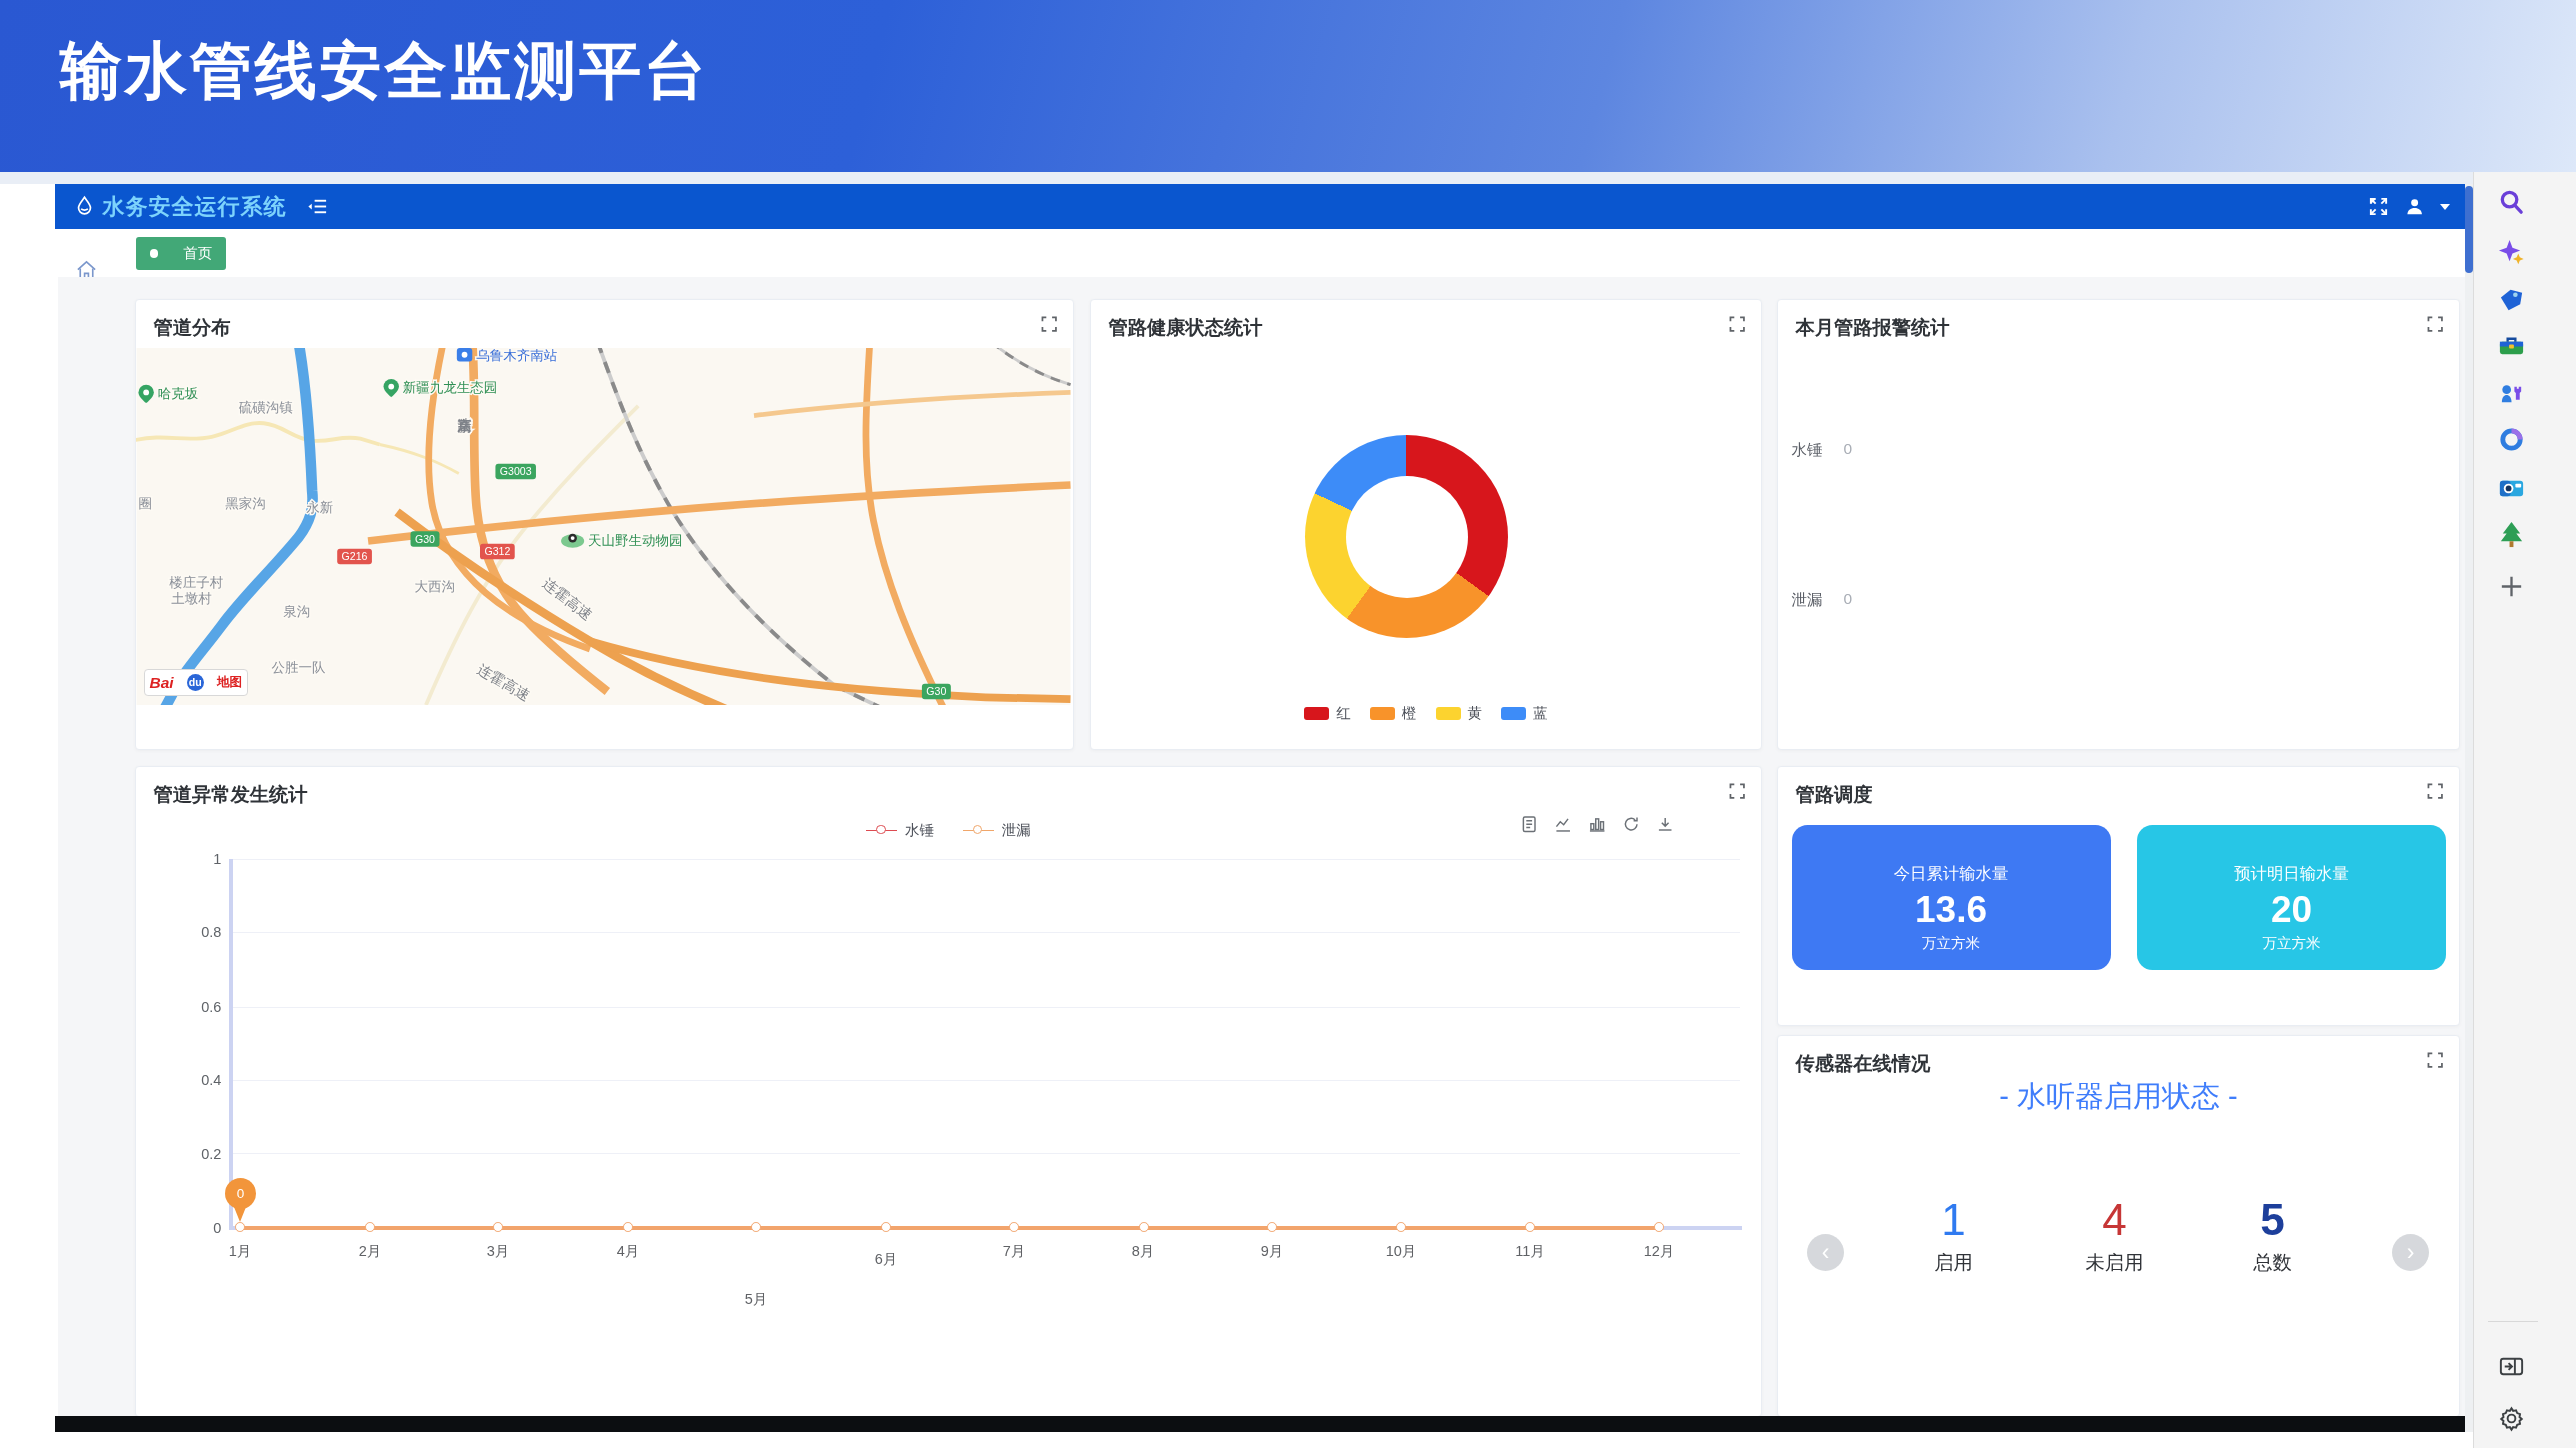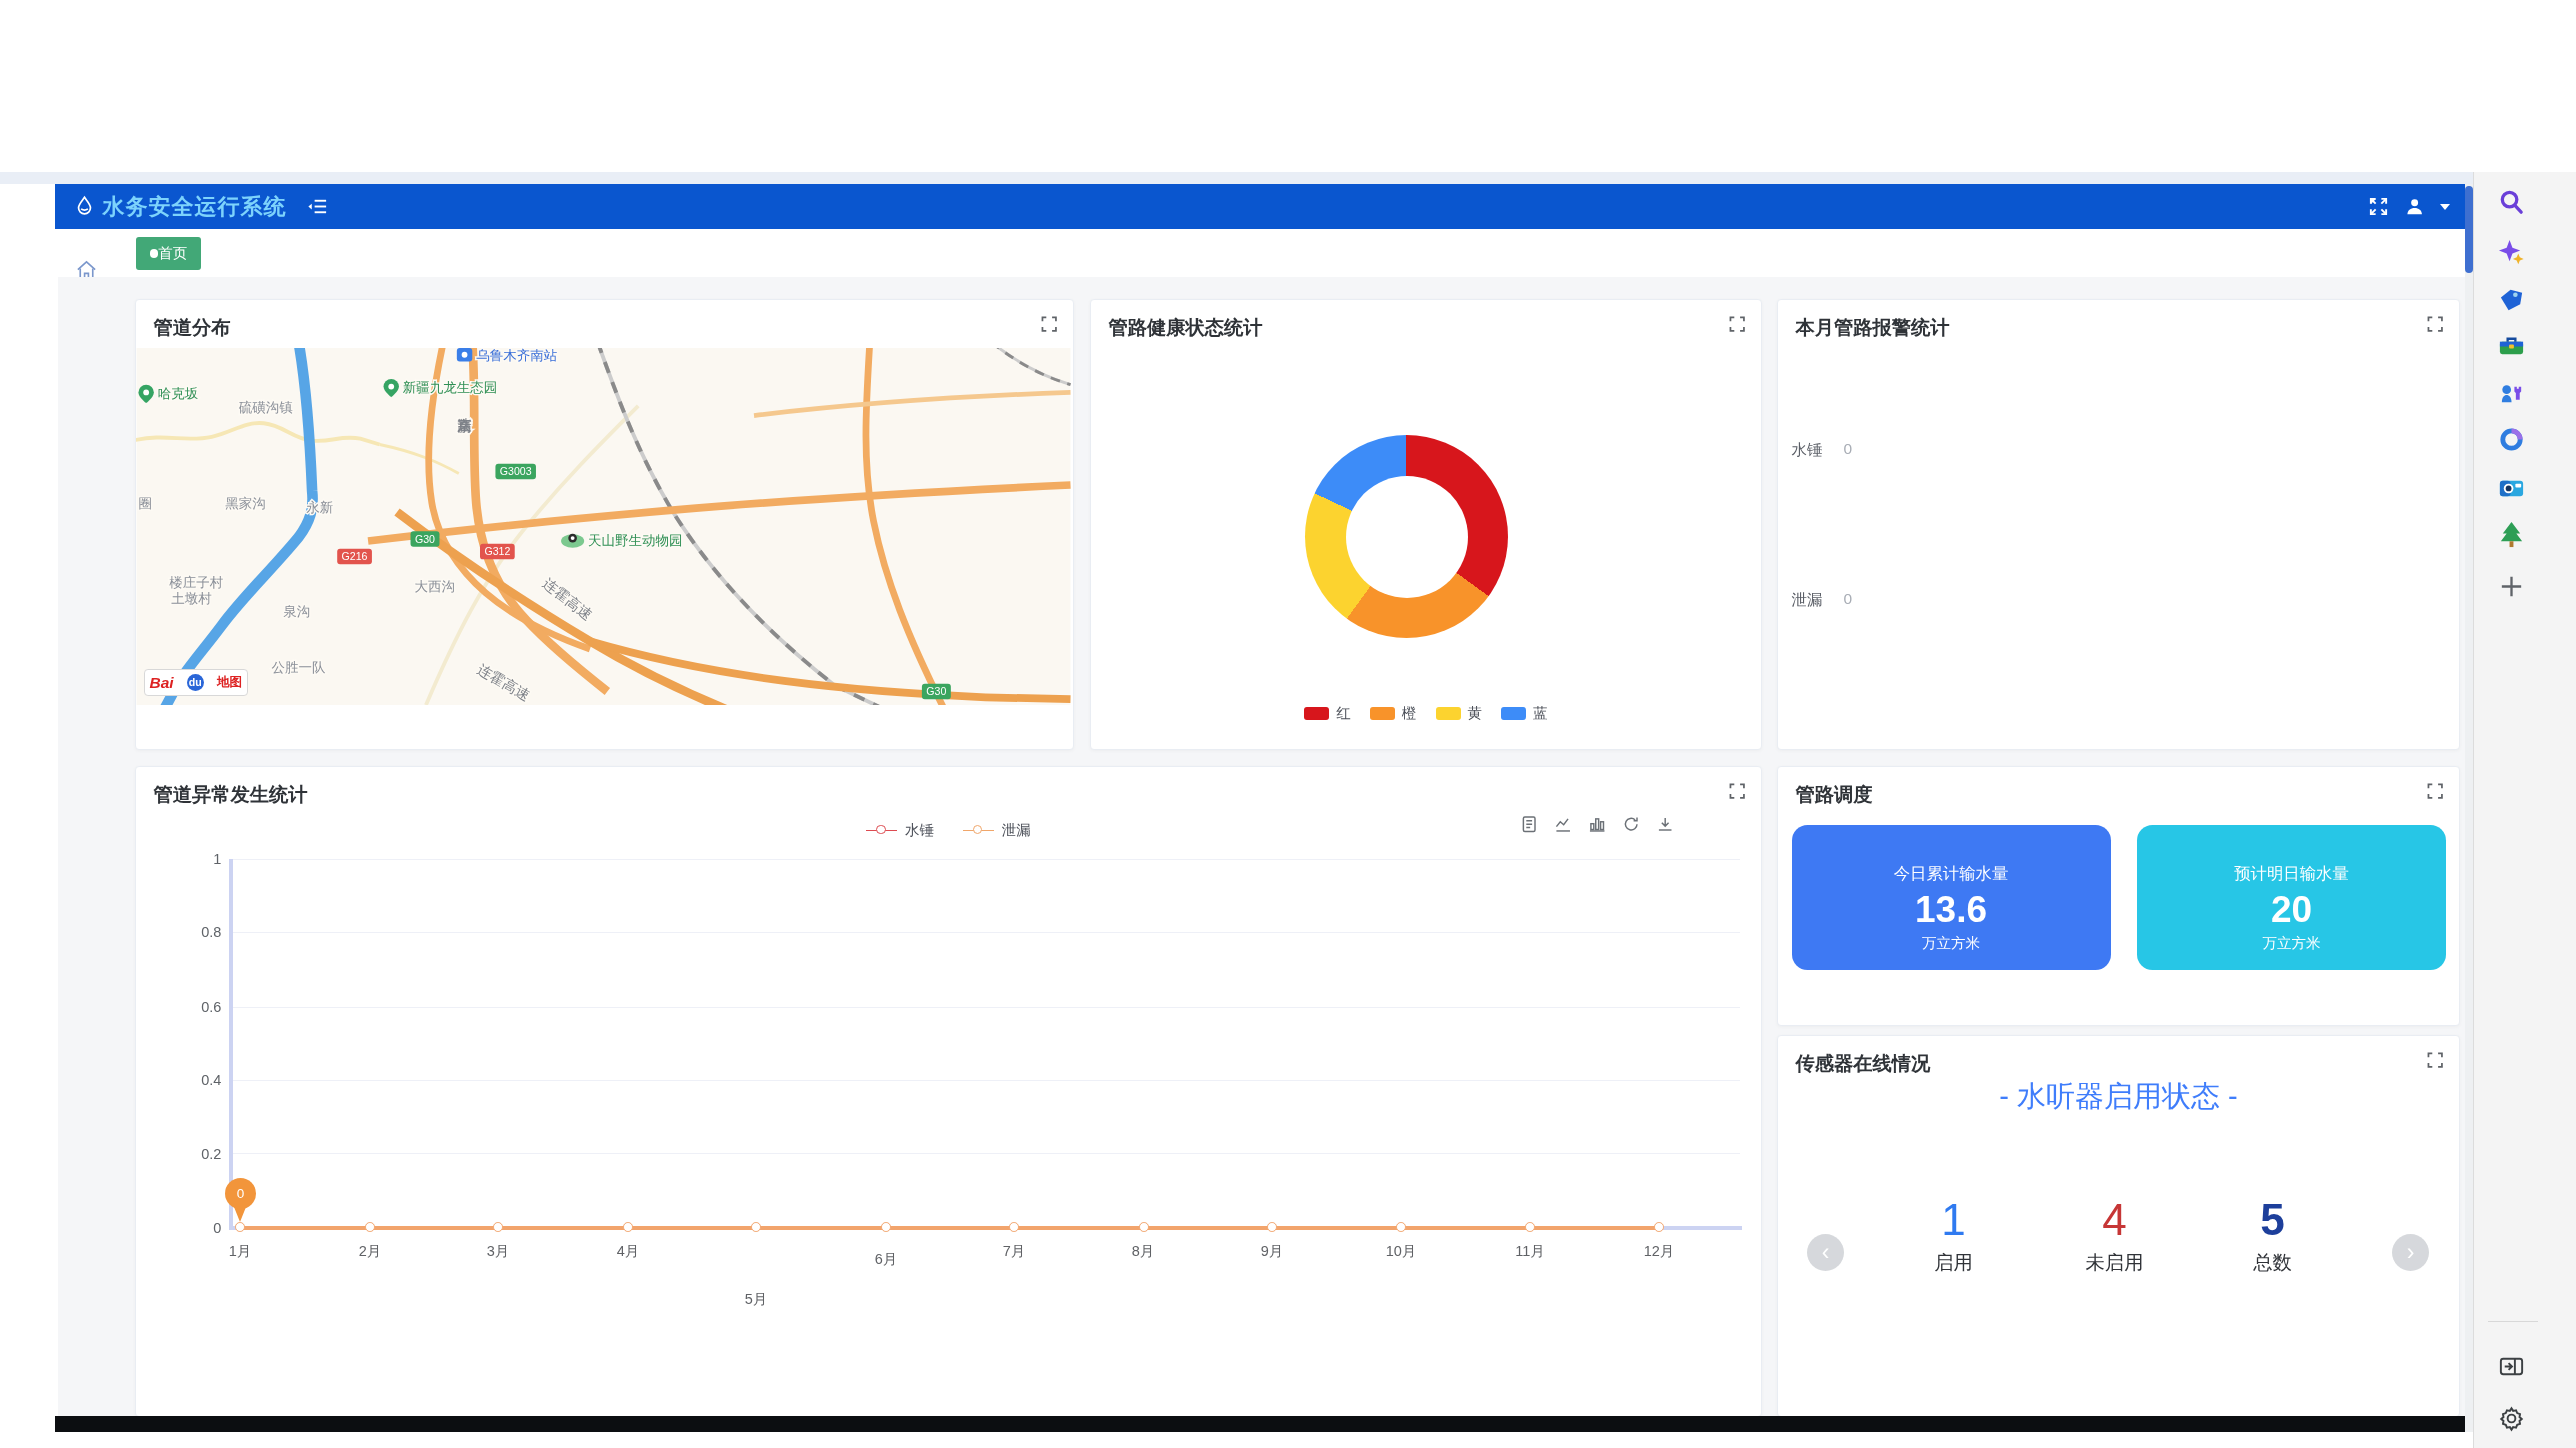--- a/index.html
+++ b/index.html
@@ -12,21 +12,21 @@
   .strip{position:absolute;left:0;top:172px;width:2576px;height:11.6px;background:#e9eef6;}
   .content-bg{position:absolute;left:58px;top:277px;width:2407px;height:1139px;background:#f5f6f8;}
   
   .appbar{position:absolute;left:55px;top:184px;width:2410px;height:45px;background:#0a56cf;display:flex;align-items:center;}
   .appbar-title{color:#7dd3fc;font-size:22px;font-weight:700;margin-left:5px;letter-spacing:1px;}
   .appbar-right{margin-left:auto;display:flex;align-items:center;gap:15.5px;margin-right:15.5px;}
   .caret{width:0;height:0;border-left:5.8px solid transparent;border-right:5.8px solid transparent;border-top:6.8px solid #fff;}
   
   .tabbar{position:absolute;left:116px;top:229px;width:2349px;height:48px;background:#fff;border-bottom:1px solid #e4e7ed;}
   .tab-home{position:absolute;left:20px;top:7.7px;height:33px;padding:0 13.5px;background:#42a877;border-radius:2.9px;
-            display:flex;align-items:center;gap:0;color:#fff;font-size:14.5px;}
+            display:flex;align-items:center;gap:25px;color:#fff;font-size:14.5px;}
   .tab-dot{width:8.7px;height:8.7px;border-radius:50%;background:#fff;}
   
   .rail{position:absolute;left:58px;top:229px;width:58px;height:1187px;background:#fff;border-right:1px solid #ebebeb;}
   .rail-ic{position:absolute;left:16.4px;width:25px;height:25px;cursor:pointer;}
   
   .card{position:absolute;background:#fff;border:1px solid #e9edf3;border-radius:3.9px;box-shadow:0 1px 3.9px rgba(0,0,0,.04);}
   .card-title{position:absolute;left:17.4px;top:13.5px;font-size:19.3px;font-weight:700;color:#2f3338;}
   .fs{position:absolute;right:15.5px;top:15.5px;width:16.4px;height:16.4px;cursor:pointer;}
   
   .map-wrap{position:absolute;left:0;top:48px;width:935px;height:357px;overflow:hidden;}
@@ -91,20 +91,23 @@
   .ext-panel{position:absolute;left:2473px;top:172px;width:103px;height:1277px;background:#f4f4f4;border-left:1px solid #dcdcdc;}
   .ext-ic{position:absolute;left:23px;width:29px;height:29px;cursor:pointer;}
   .ext-div{position:absolute;left:13.5px;top:1149px;width:50px;height:1px;background:#d8d8d8;}
   svg{display:block;}
 </style>
 </head>
 <body>
 
 <div class="screen">
 
+  <div class="banner">
+    <div class="banner-title">输水管线安全监测平台</div>
+  </div>
   <div class="strip"></div>
 
   <div class="appbar">
     <span class="rail-ic" style="position:static;margin-left:17.4px;">
       <svg width="25" height="25" viewBox="0 0 26 26" fill="none" stroke="#fff" stroke-width="1.8">
         <path d="M13 3.5 C9.8 8 6.8 10.8 6.8 14.4 a6.2 6.2 0 0 0 12.4 0 C19.2 10.8 16.2 8 13 3.5 Z"></path>
         <path d="M9.5 15.5 q3.5 2.6 7 0"></path>
       </svg>
     </span>
     <span class="appbar-title">水务安全运行系统</span>

